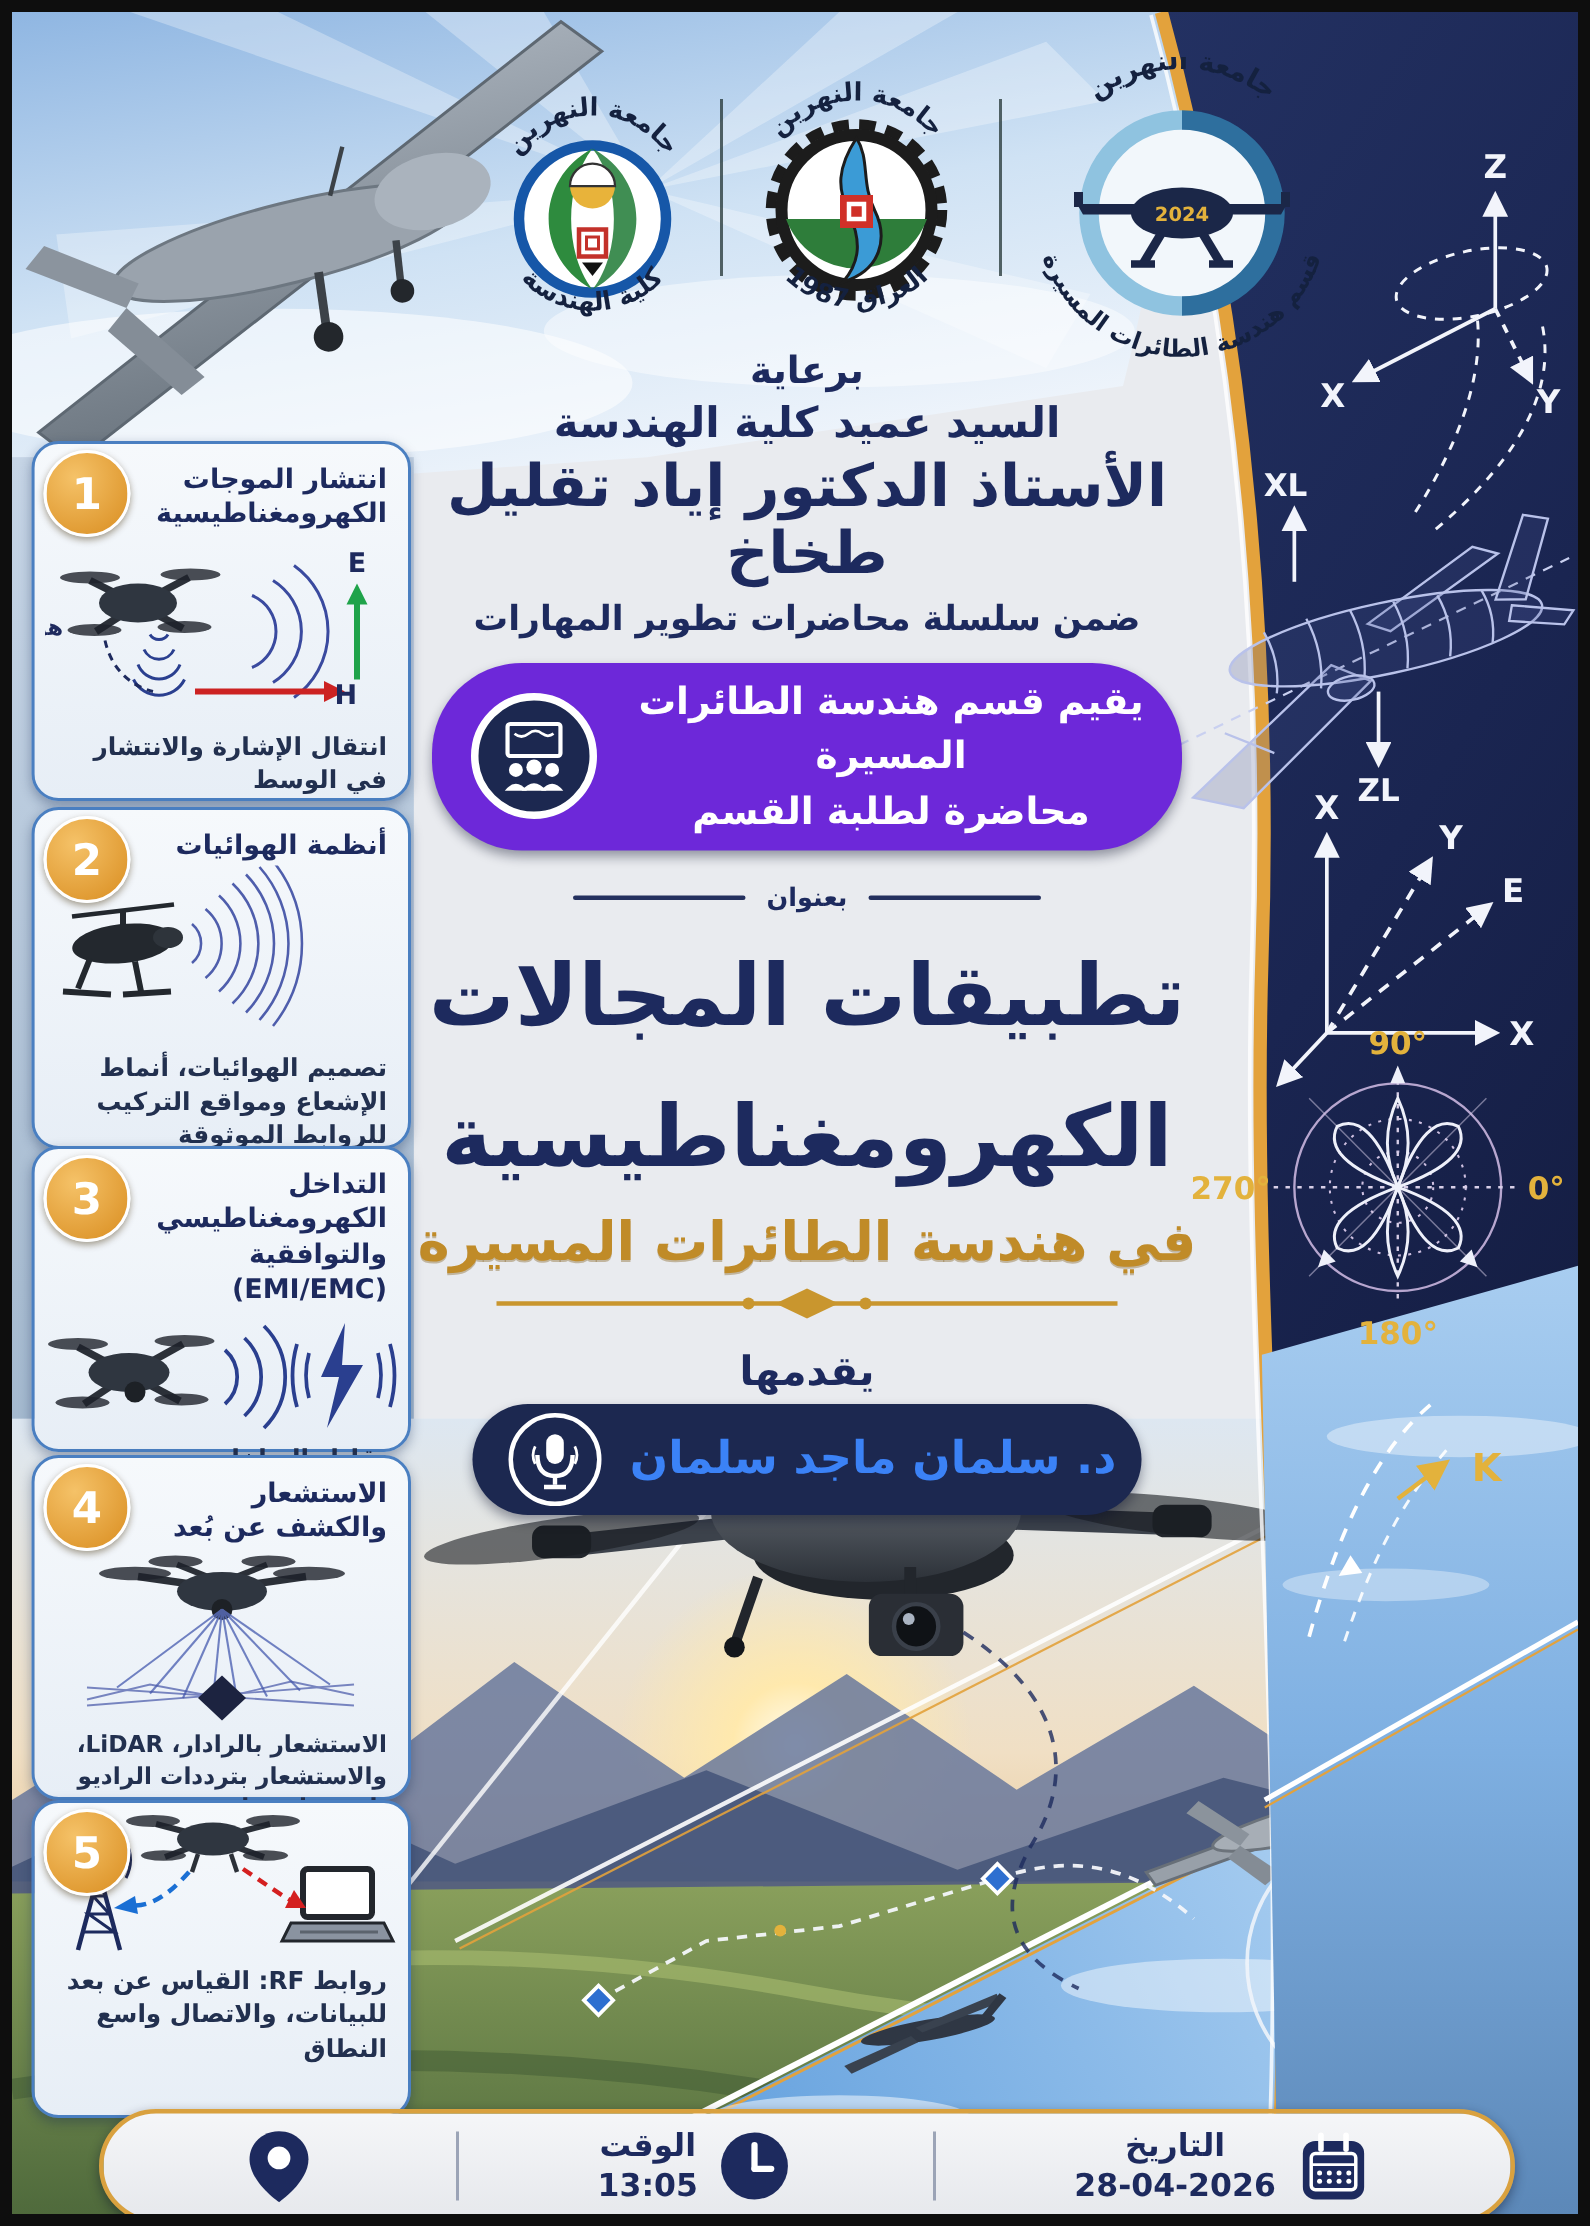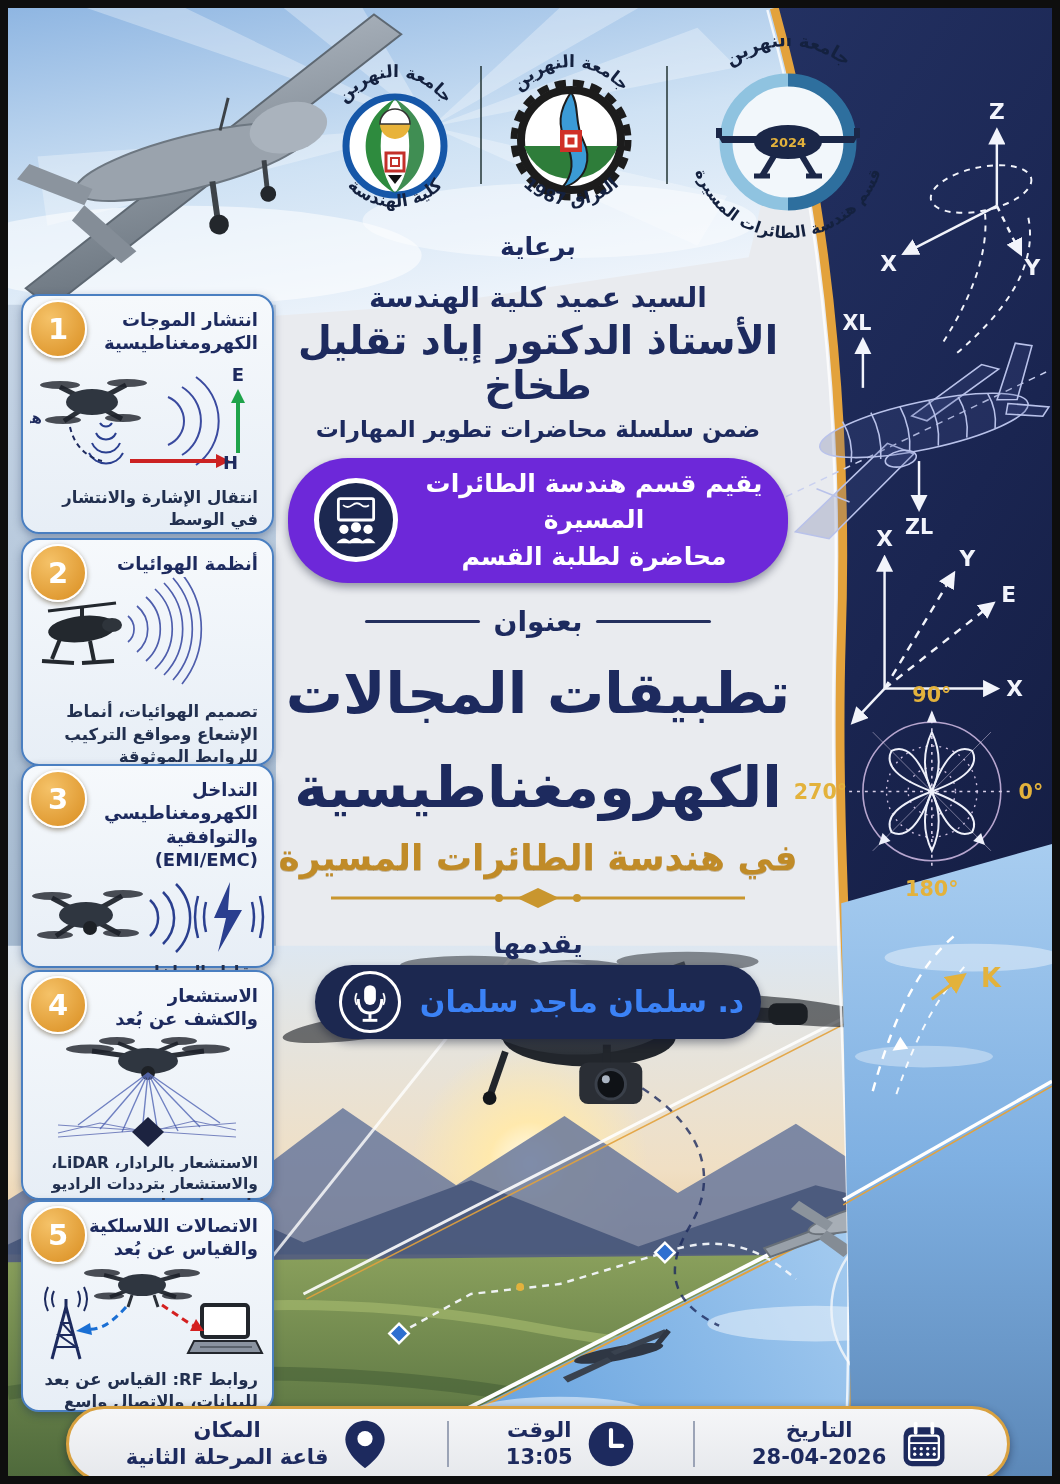--- a/index.html
+++ b/index.html
@@ -10,29 +10,29 @@
   svg text{user-select:none;}
 
   
   .logo{position:absolute;}
   .logo-sep{position:absolute;width:2px;background:#233;opacity:.75;}
   .arcText{font-weight:bold;fill:#14213f;}
 
   
   .center-col{position:absolute;left:266px;top:224px;width:528px;text-align:center;direction:rtl;color:#1d2a5e;}
   .t-patronage{font-size:25px;font-weight:800;}
-  .t-dean{font-size:28px;font-weight:800;margin-top:20px;}
+  .t-dean{font-size:28px;font-weight:800;margin-top:4px;}
   .t-name{font-size:39px;font-weight:900;margin-top:4px;}
   .t-series{font-size:23px;font-weight:800;margin-top:8px;}
   .org-pill{margin:16px auto 0;display:flex;align-items:center;gap:16px;background:#6d28d9;border-radius:60px;
             padding:8px 14px 8px 26px;width:460px;box-shadow:0 4px 8px rgba(10,16,40,.4);direction:ltr;}
   .org-icon{flex:0 0 84px;height:84px;border-radius:50%;border:5px solid #fff;background:#1c2850;
             display:flex;align-items:center;justify-content:center;box-sizing:border-box;}
   .org-text{flex:1;color:#fff;font-size:25px;font-weight:800;line-height:1.45;direction:rtl;text-align:center;}
-  .kicker{margin-top:22px;display:flex;align-items:center;justify-content:center;gap:14px;font-size:28px;font-weight:800;}
+  .kicker{margin-top:22px;display:flex;align-items:center;justify-content:center;gap:14px;font-size:17px;font-weight:800;}
   .kline{width:115px;height:3px;background:#24305e;border-radius:2px;}
   .title-main{margin-top:17px;font-size:57px;font-weight:900;line-height:1.36;color:#1d2a5e;white-space:nowrap;}
   .title-gold{margin-top:10px;font-size:36px;font-weight:900;color:#c08b28;text-shadow:0 1px 0 rgba(120,80,10,.35);white-space:nowrap;}
   .divider{margin-top:8px;}
   .t-presented{font-size:27px;font-weight:800;margin-top:14px;}
   .pres-pill{margin:6px auto 0;display:flex;align-items:center;gap:16px;background:#1c2850;border-radius:48px;
              padding:6px 14px 6px 24px;width:408px;box-shadow:0 4px 8px rgba(10,16,40,.4);direction:ltr;}
   .pres-icon{flex:0 0 62px;height:62px;border-radius:50%;border:3px solid #fff;background:#1c2850;
              display:flex;align-items:center;justify-content:center;box-sizing:border-box;}
   .pres-name{flex:1;color:#3b82f6;font-size:30px;font-weight:800;direction:rtl;text-align:center;}
@@ -579,21 +579,20 @@
         <line x1="28" y1="92" x2="206" y2="104"></line>
         <line x1="28" y1="104" x2="206" y2="90"></line>
       </g>
       <polygon points="118,84 134,99 118,114 102,99" fill="#1c2340"></polygon>
     </svg>
     <div class="card-cap" style="font-size:15.5px">الاستشعار بالرادار، LiDAR، والاستشعار بترددات الراديو باستخدام مبادئ كهرومغناطيسية</div>
   </div>
 
   <div class="card" style="top:1192px;height:212px;">
     <div class="badge">5</div>
-    <div class="card-title">الاتصالات اللاسلكية والقياس عن بُعد</div>
     <svg class="card-art" width="236" height="104" viewBox="0 0 236 104">
       <g>
         <line x1="112" y1="22" x2="74" y2="12" stroke="#2b3038" stroke-width="4"></line>
         <line x1="112" y1="22" x2="150" y2="12" stroke="#2b3038" stroke-width="4"></line>
         <line x1="112" y1="22" x2="80" y2="34" stroke="#2b3038" stroke-width="4"></line>
         <line x1="112" y1="22" x2="146" y2="34" stroke="#2b3038" stroke-width="4"></line>
         <ellipse cx="72" cy="10" rx="18" ry="4" fill="rgba(30,34,42,.8)"></ellipse>
         <ellipse cx="152" cy="10" rx="18" ry="4" fill="rgba(30,34,42,.8)"></ellipse>
         <ellipse cx="79" cy="33" rx="15" ry="3.5" fill="rgba(30,34,42,.8)"></ellipse>
         <ellipse cx="147" cy="33" rx="15" ry="3.5" fill="rgba(30,34,42,.8)"></ellipse>
@@ -659,21 +658,17 @@
         <div>الوقت</div>
         <div class="f-value">13:05</div>
       </div>
     </div>
     <div class="f-sep"></div>
     <div class="f-group">
       <svg width="50" height="54" viewBox="0 0 56 58">
         <path d="M28,3 C15,3 6,13 6,24 C6,41 28,56 28,56 C28,56 50,41 50,24 C50,13 41,3 28,3 Z" fill="#1d2a5e"></path>
         <circle cx="28" cy="23" r="8.5" fill="#fff"></circle>
       </svg>
-      <div class="f-text">
-        <div>المكان</div>
-        <div>قاعة المرحلة الثانية</div>
-      </div>
     </div>
   </div>
 
 </div>
 </div>
 
 </body></html>

